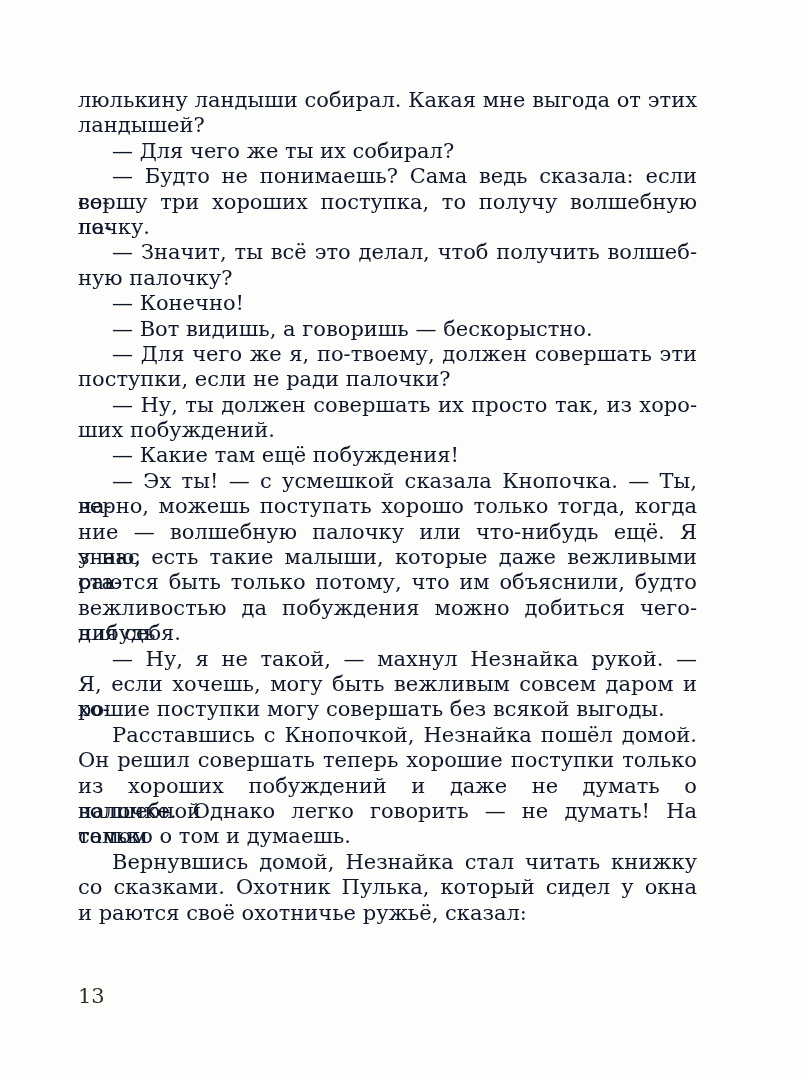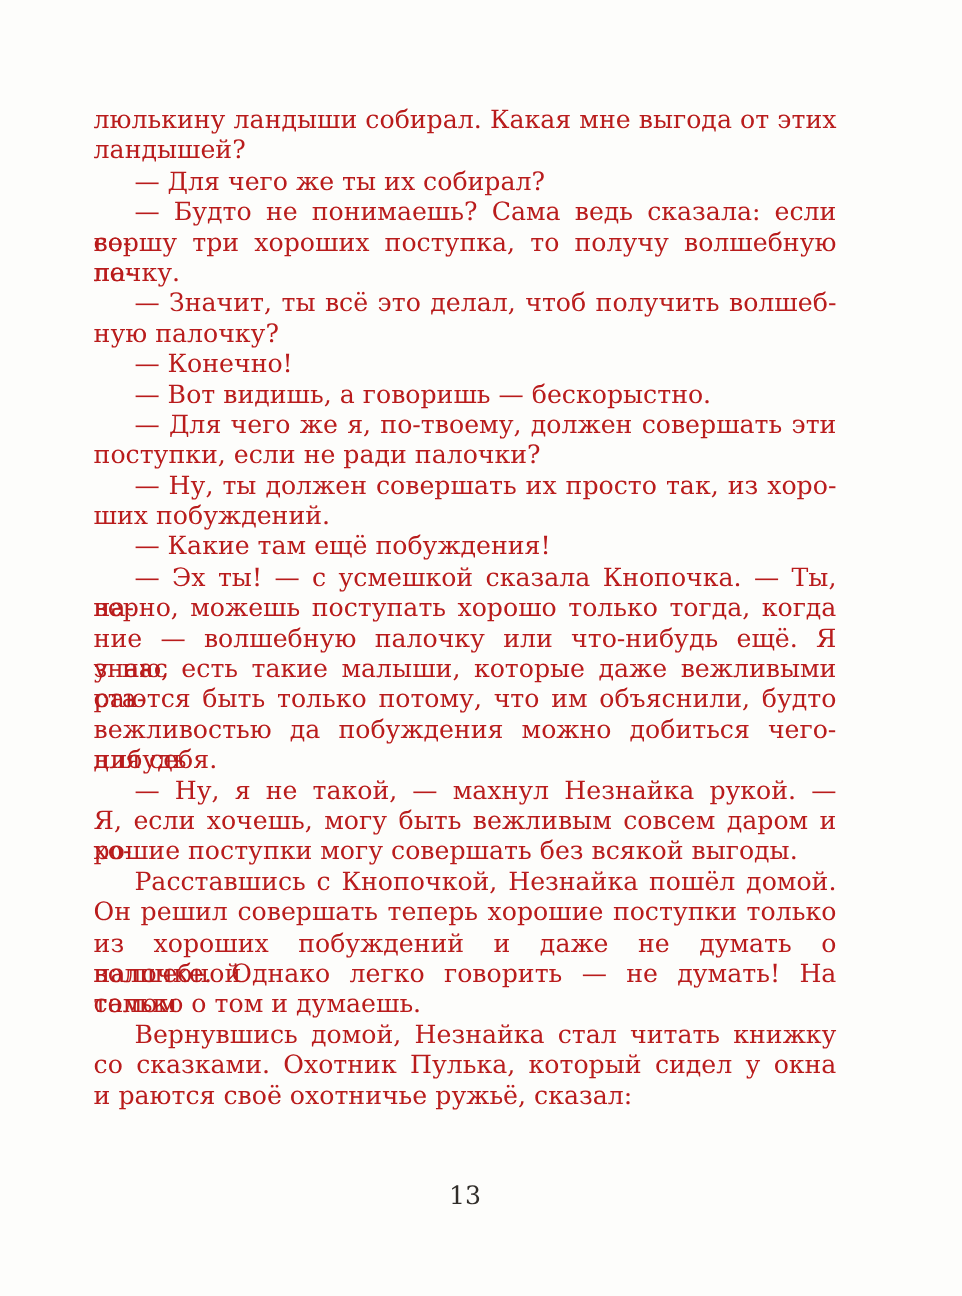--- a/index.html
+++ b/index.html
@@ -17,21 +17,21 @@
     width: 802px;
     height: 1080px;
     background: #fdfdfb;
     overflow: hidden;
   }
   .text-block {
     position: absolute;
     left: 78px;
     top: 88px;
     width: 619px;
-    color: #b91c1c;
+    color: #0f172a;
     font-size: 21px;
     line-height: 25.4px;
   }
   .line {
     text-align: justify;
     text-align-last: justify;
     white-space: normal;
     height: 25.4px;
   }
   .line.last {
@@ -39,21 +39,21 @@
     text-align-last: left;
   }
   .line.indent {
     text-indent: 34px;
   }
   .page-number {
     position: absolute;
     top: 984px;
     left: 78px;
     width: 619px;
-    text-align: center;
+    text-align: left;
     color: #312e2a;
     font-size: 21px;
     line-height: 25.4px;
   }
 </style>
 </head>
 <body>
 
 <div class="page">
   <div class="text-block" id="text-block">

